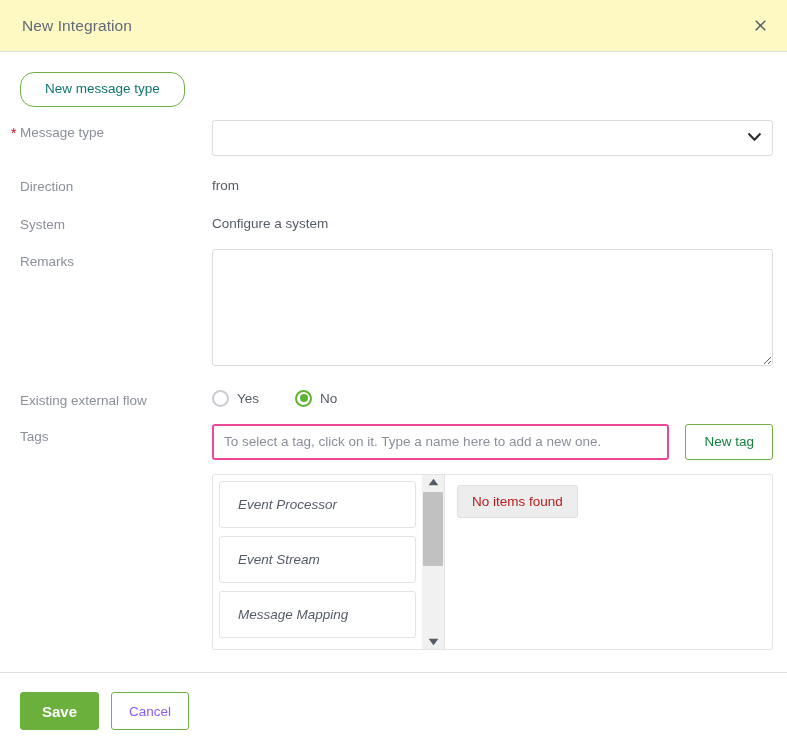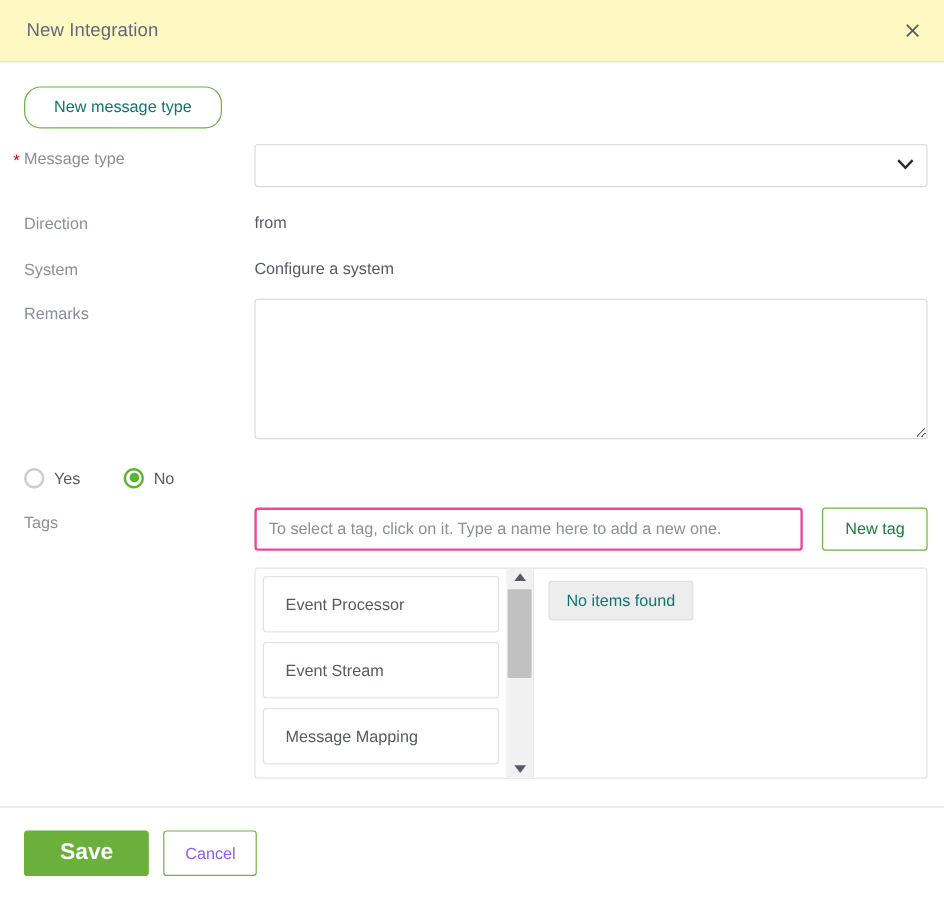--- a/index.html
+++ b/index.html
@@ -191,20 +191,21 @@
     height: 176px;
     background: #ffffff;
     overflow: hidden;
   }
   .tag-list-col {
     width: 232px;
     flex: 0 0 232px;
     display: flex;
     border-right: 1px solid #e3e3e3;
     overflow: hidden;
+    font-style: italic;
   }
   .tag-list {
     flex: 1 1 auto;
     padding: 6px 6px 0 6px;
     overflow: hidden;
   }
   .tag-item {
     border: 1px solid #e3e3e3;
     border-radius: 3px;
     height: 47px;
@@ -236,39 +237,39 @@
   }
   .tag-right {
     flex: 1 1 auto;
     padding: 10px 12px;
   }
   .no-items {
     display: inline-flex; align-items: center;
     background: #ededed;
     border: 1px solid #e0e0e0;
     border-radius: 3px;
-    color: #0f766e;
+    color: #b91c1c;
     font-size: 13.5px;
     padding: 8px 14px;
   }
 
   
   .dlg-footer {
     flex: 0 0 auto;
     border-top: 1px solid #e0e0e0;
     padding: 19px 20px 0 20px;
     display: flex; gap: 12px;
     height: 79px;
   }
   .btn-save {
     background: #6bb03c;
     border: 1px solid #6bb03c;
     color: #ffffff;
-    font-size: 19px;
-    padding: 0 29px;
+    font-size: 15px;
+    padding: 0 21px;
     height: 38px;
     border-radius: 3px;
     cursor: pointer;
     font-family: "Liberation Sans", sans-serif;
     font-weight: bold;
   }
   .btn-cancel {
     background: #ffffff;
     border: 1px solid #6fb142;
     color: #8b5cf6;
@@ -332,20 +333,21 @@
     </div>
 
     <div class="row" style="margin-top:17px;">
       <div class="lbl">Remarks</div>
       <div class="fld">
         <textarea class="ta" placeholder="" style=""></textarea>
       </div>
     </div>
 
     <div class="row" style="margin-top:22px;">
+      <div class="lbl">Existing external flow</div>
       <div class="fld">
         <div class="radio-group">
           <div class="radio-opt">
             <span class="radio-mark"></span>
             <span class="radio-lbl">Yes</span>
           </div>
           <div class="radio-opt checked">
             <span class="radio-mark"></span>
             <span class="radio-lbl">No</span>
           </div>

